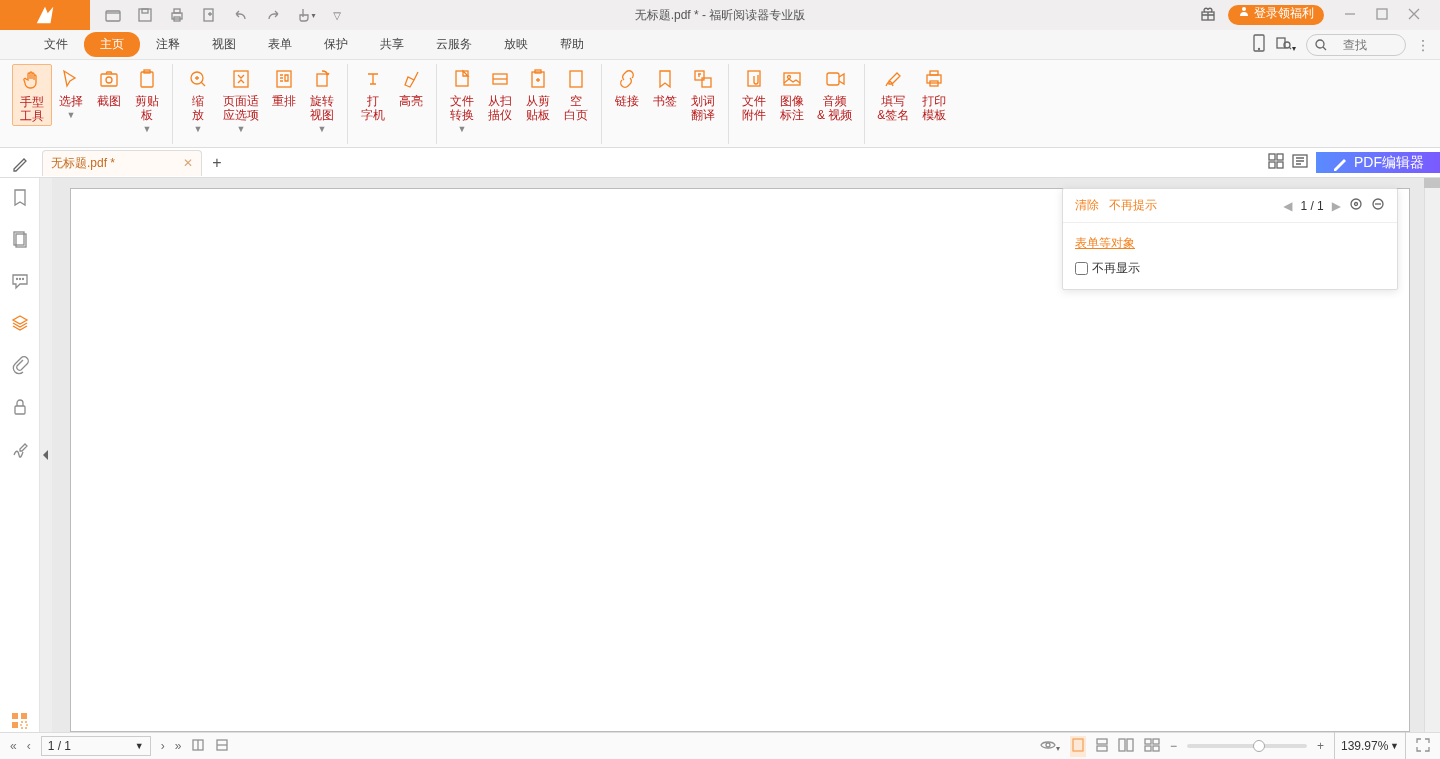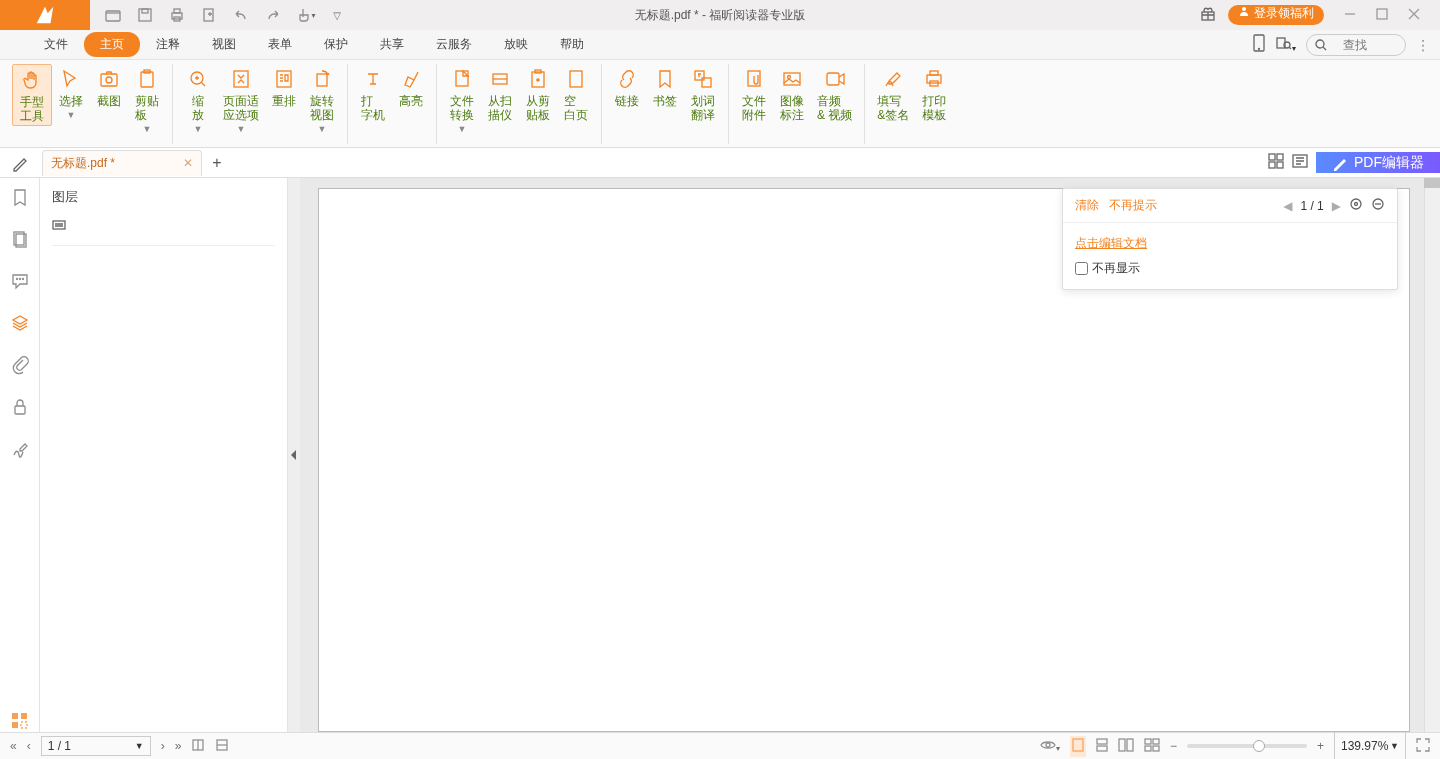--- a/index.html
+++ b/index.html
@@ -21,21 +21,21 @@
 .menubar .mi.active{background:#f58220;color:#fff;border-radius:12px;}
 .menubar-right{margin-left:auto;display:flex;align-items:center;gap:10px;padding-right:10px;}
 .search-box{border:1px solid #ccc;border-radius:11px;height:22px;width:100px;display:flex;align-items:center;padding:0 8px;gap:16px;}
 .search-box input{border:none;outline:none;width:60px;background:transparent;}
 .ribbon{height:88px;background:#fafafa;border-bottom:1px solid #ddd;display:flex;align-items:center;padding:4px 6px;gap:0;}
 .rgroup{display:flex;align-items:flex-start;height:80px;padding:0 6px;border-right:1px solid #e0e0e0;}
 .rgroup:last-child{border-right:none;}
 .rbtn{display:flex;flex-direction:column;align-items:center;justify-content:flex-start;padding:2px 6px;cursor:pointer;min-width:34px;gap:2px;}
 .rbtn.active{background:#ffe8d4;border:1px solid #f5b67f;border-radius:2px;}
 .rbtn .ric{width:26px;height:26px;display:flex;align-items:center;justify-content:center;}
-.rbtn .rlbl{font-size:12px;line-height:14px;text-align:left;color:#4d7c0f;white-space:pre-line;}
+.rbtn .rlbl{font-size:12px;line-height:14px;text-align:center;color:#b91c1c;white-space:pre-line;}
 .rbtn .dd{font-size:9px;color:#888;}
 .tabbar{height:30px;background:#fff;border-bottom:1px solid #ddd;display:flex;align-items:center;position:relative;}
 .sidetool{width:40px;height:30px;display:flex;align-items:center;justify-content:center;}
 .doctab{height:26px;border:1px solid #ddd;border-bottom:none;border-radius:4px 4px 0 0;background:#fffaf5;display:flex;align-items:center;padding:0 8px;gap:8px;margin-left:2px;min-width:160px;}
 .doctab span{color:#c56a1e;}
 .doctab .x{cursor:pointer;opacity:.6;margin-left:auto;}
 .addtab{width:30px;height:30px;display:flex;align-items:center;justify-content:center;cursor:pointer;font-size:16px;color:#555;}
 .tab-right{margin-left:auto;display:flex;align-items:center;gap:8px;padding-right:0;}
 .pdfed{background:#6a5aff;background:linear-gradient(90deg,#5a8bff,#7a5aff);color:#fff;height:21px;padding:0 16px;display:flex;align-items:center;gap:6px;font-size:14px;}
 .pdfed span{color:#fff;font-size:14px;}
@@ -498,28 +498,20 @@
     <div class="lb">
         <svg width="18" height="18">
           <rect x="1" y="1" width="6" height="6" fill="#f58220"></rect>
           <rect x="10" y="1" width="6" height="6" fill="#f58220"></rect>
           <rect x="1" y="10" width="6" height="6" fill="#f58220"></rect>
           <rect x="10" y="10" width="6" height="6" fill="none" stroke="#f58220" stroke-width="1.3" stroke-dasharray="2"></rect>
         </svg>
       </div>
   </div>
 
-  <div class="panel">
-    <h4>图层</h4>
-    <div class="pitem"><svg width="14" height="14" class="stroke">
-          <rect x="1" y="3" width="12" height="8"></rect>
-          <path d="M3 6h8M3 8h8"></path>
-        </svg></div>
-    <hr style="border:none;border-top:1px solid #eee;margin-top:6px;">
-  </div>
 
   <div class="collapse">
     <svg width="6" height="10">
         <path d="M5 0L0 5l5 5z" fill="#666"></path>
       </svg>
   </div>
 
   <div class="canvas">
     <div class="page"></div>
     <div class="tip">
@@ -534,21 +526,21 @@
                 <circle cx="7" cy="7" r="5"></circle>
                 <circle cx="7" cy="7" r="1.5"></circle>
               </svg></span>
           <span><svg width="14" height="14" class="stroke">
                 <circle cx="7" cy="7" r="5"></circle>
                 <path d="M4 7h6"></path>
               </svg></span>
         </div>
       </div>
       <div class="tip-b">
-        <a class="lnk">点击编辑文档</a>
+        <a class="lnk">表单等对象</a>
         <label class="chk">
             <input type="checkbox" style=""> 
             <span>不再显示</span>
           </label>
       </div>
     </div>
     <div class="scroll-right">
         <div class="thumb-top"></div>
       </div>
   </div>

